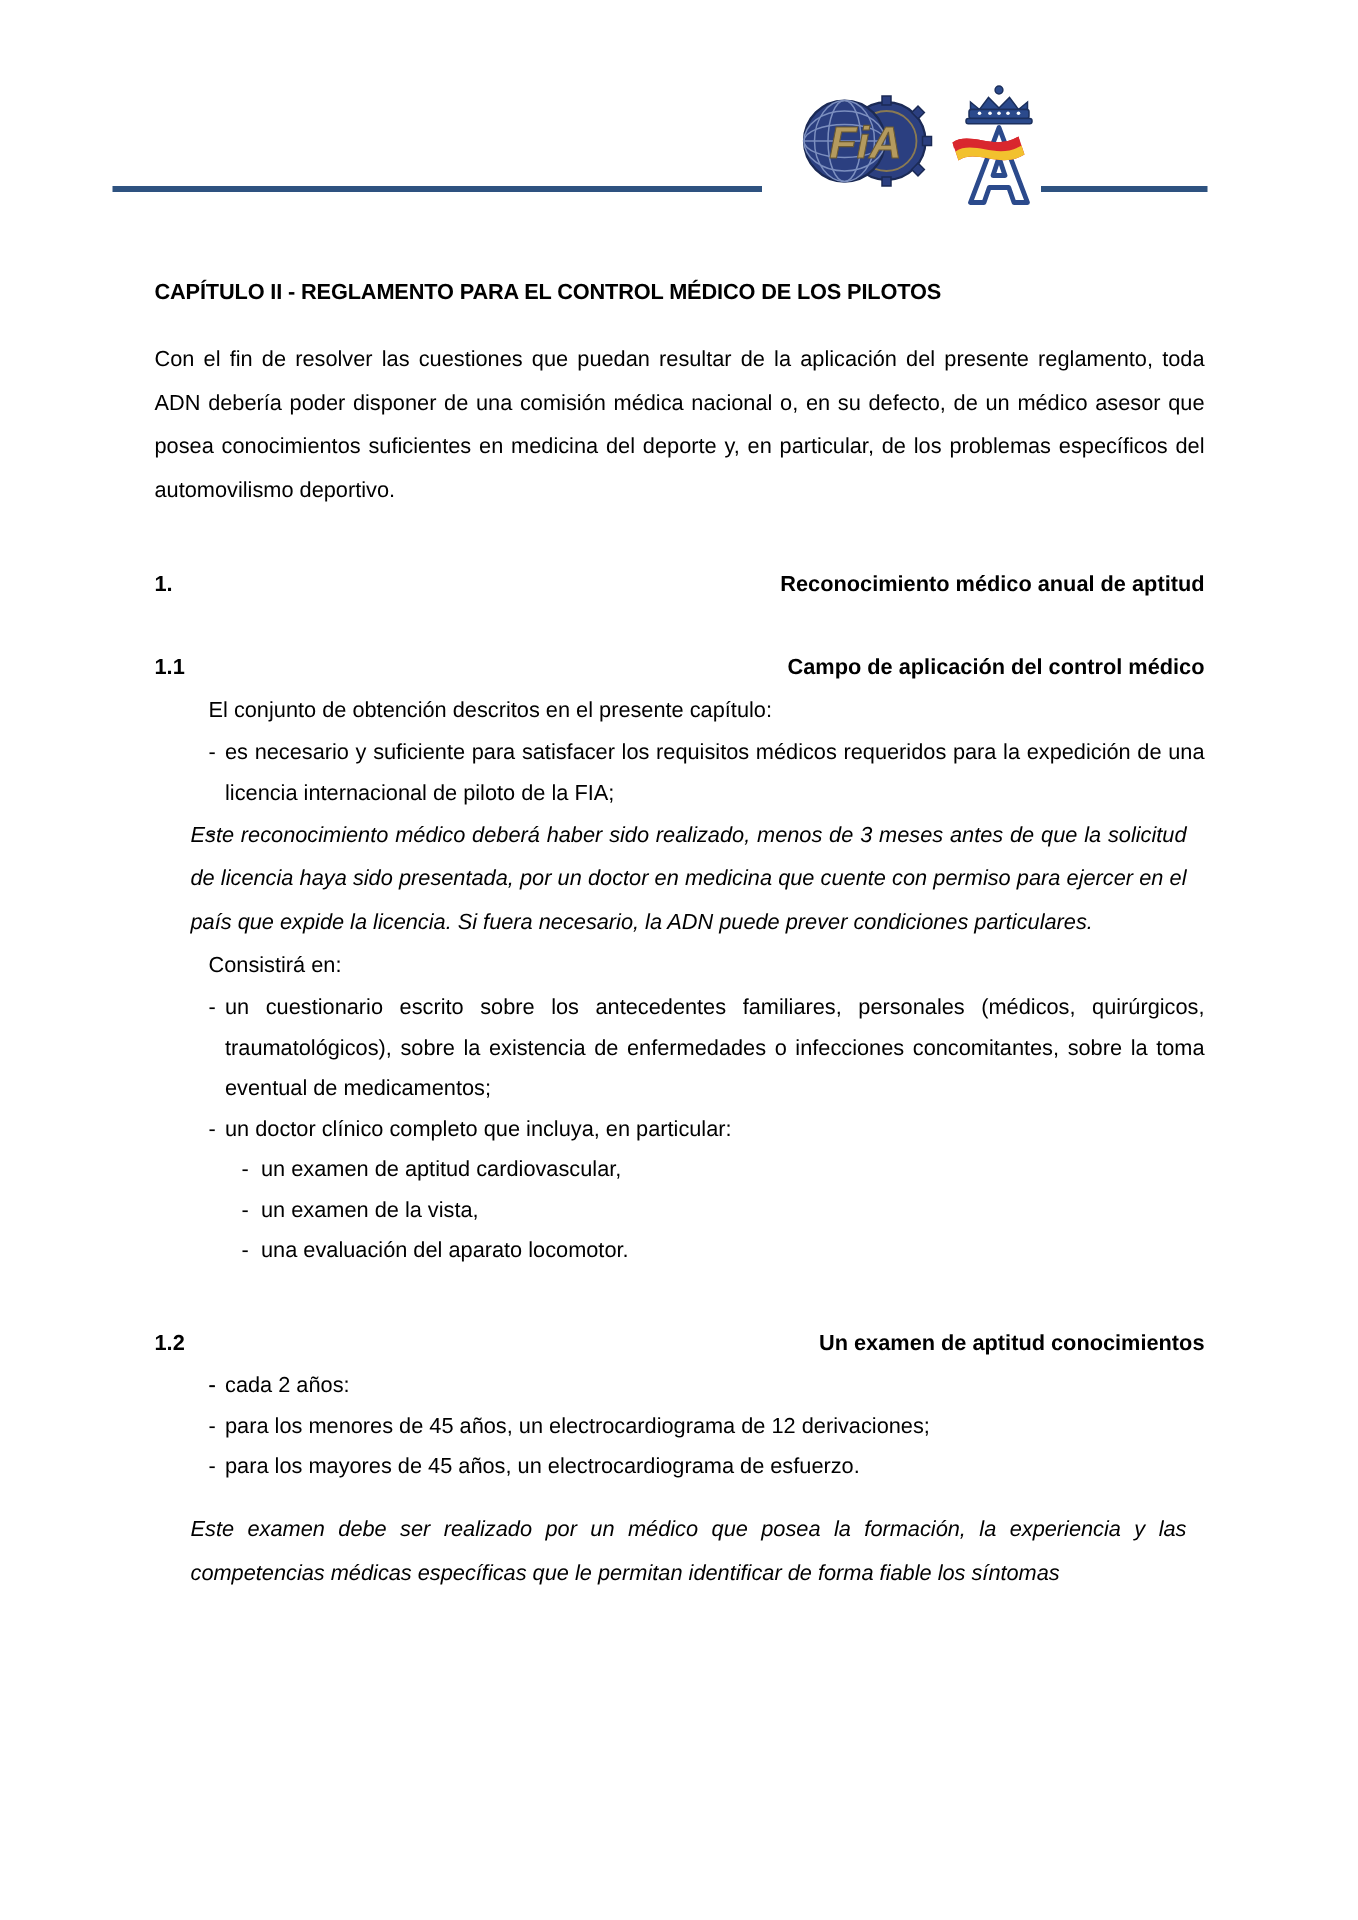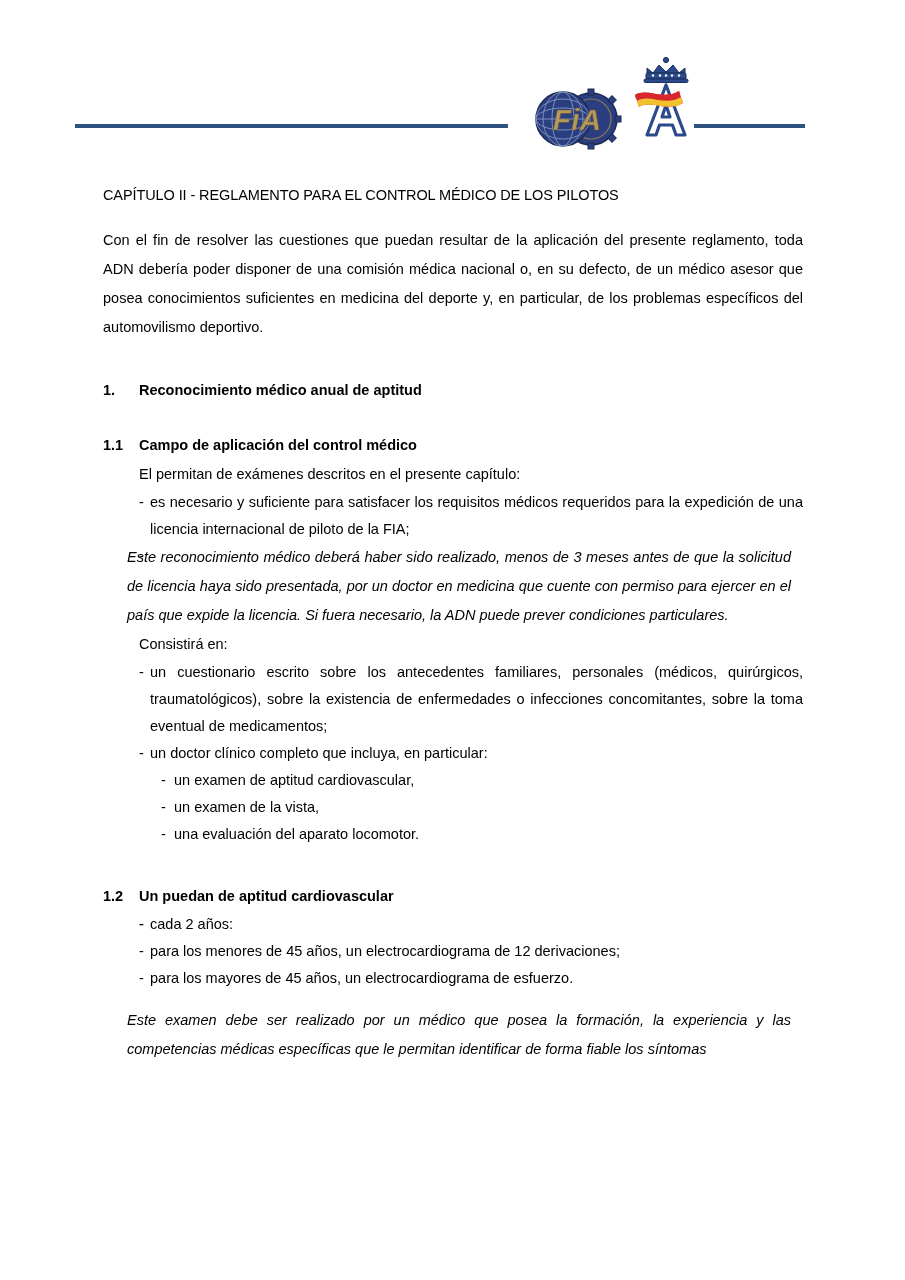--- a/index.html
+++ b/index.html
@@ -34,34 +34,34 @@
   .rule-left  { left: 75px;  width: 433px; }
   .rule-right { left: 694px; width: 111px; }
 
   .logos {
     position: absolute;
     left: 533px;
     top: 55px;
     width: 180px;
     height: 90px;
   }
-  .fia-logo  { position: absolute; left: 0px;  top: 33px; text-decoration: underline; }
+  .fia-logo  { position: absolute; left: 0px;  top: 8px; text-decoration: underline; }
   .rfeda-logo{ position: absolute; left: 100px; top: 0px; }
 
   
   .content {
     position: absolute;
     left: 103px;
     top: 186px;
     width: 700px;
   }
 
   .doc-title {
     font-size: 14.5px;
-    font-weight: normal;
+    font-weight: bold;
     letter-spacing: -0.1px;
     margin: 0 0 20px 0;
     line-height: 1.35;
   }
 
   p.para {
     font-size: 14.5px;
     line-height: 29px;
     text-align: justify;
     margin: 0 0 0 0;
@@ -74,21 +74,21 @@
   .spacer-sm { height: 14px; }
 
   
   .heading {
     font-size: 14.5px;
     font-weight: bold;
     line-height: 29px;
     display: flex;
   }
   .heading .num { width: 36px; flex: 0 0 36px; }
-  .heading .txt { flex: 1 1 auto; }
+  .heading .txt { flex: 1 1 auto; text-align: right; }
 
   
   .subline {
     font-size: 14.5px;
     line-height: 29px;
     margin-left: 36px;
   }
 
   
   .dash-list { margin: 0; padding: 0; list-style: none; }
@@ -201,21 +201,21 @@
       <span class="txt">Reconocimiento médico anual de aptitud</span>
     </div>
 
     <div class="spacer-md"></div>
 
     <div class="heading">
       <span class="num">1.1</span>
       <span class="txt">Campo de aplicación del control médico</span>
     </div>
 
-    <div class="subline">El permitan de exámenes descritos en el presente capítulo:</div>
+    <div class="subline">El conjunto de obtención descritos en el presente capítulo:</div>
 
     <ul class="dash-list">
       <li class="dash-item justify">
         <span class="dash">-</span><span>es necesario y suficiente para satisfacer los requisitos médicos requeridos para la expedición de una licencia internacional de piloto de la FIA;</span>
       </li>
       <li class="dash-item">
         <span class="dash">-</span>
       </li>
     </ul>
 
@@ -239,21 +239,21 @@
       </li>
       <li class="dash-item level2">
         <span class="dash">-</span><span>una evaluación del aparato locomotor.</span>
       </li>
     </ul>
 
     <div class="spacer-lg"></div>
 
     <div class="heading">
       <span class="num">1.2</span>
-      <span class="txt">Un puedan de aptitud cardiovascular</span>
+      <span class="txt">Un examen de aptitud conocimientos</span>
     </div>
 
     <ul class="dash-list">
       <li class="dash-item">
         <span class="dash">-</span>
       </li>
       <li class="dash-item">
         <span class="dash">-</span><span>cada 2 años:</span>
       </li>
       <li class="dash-item">

